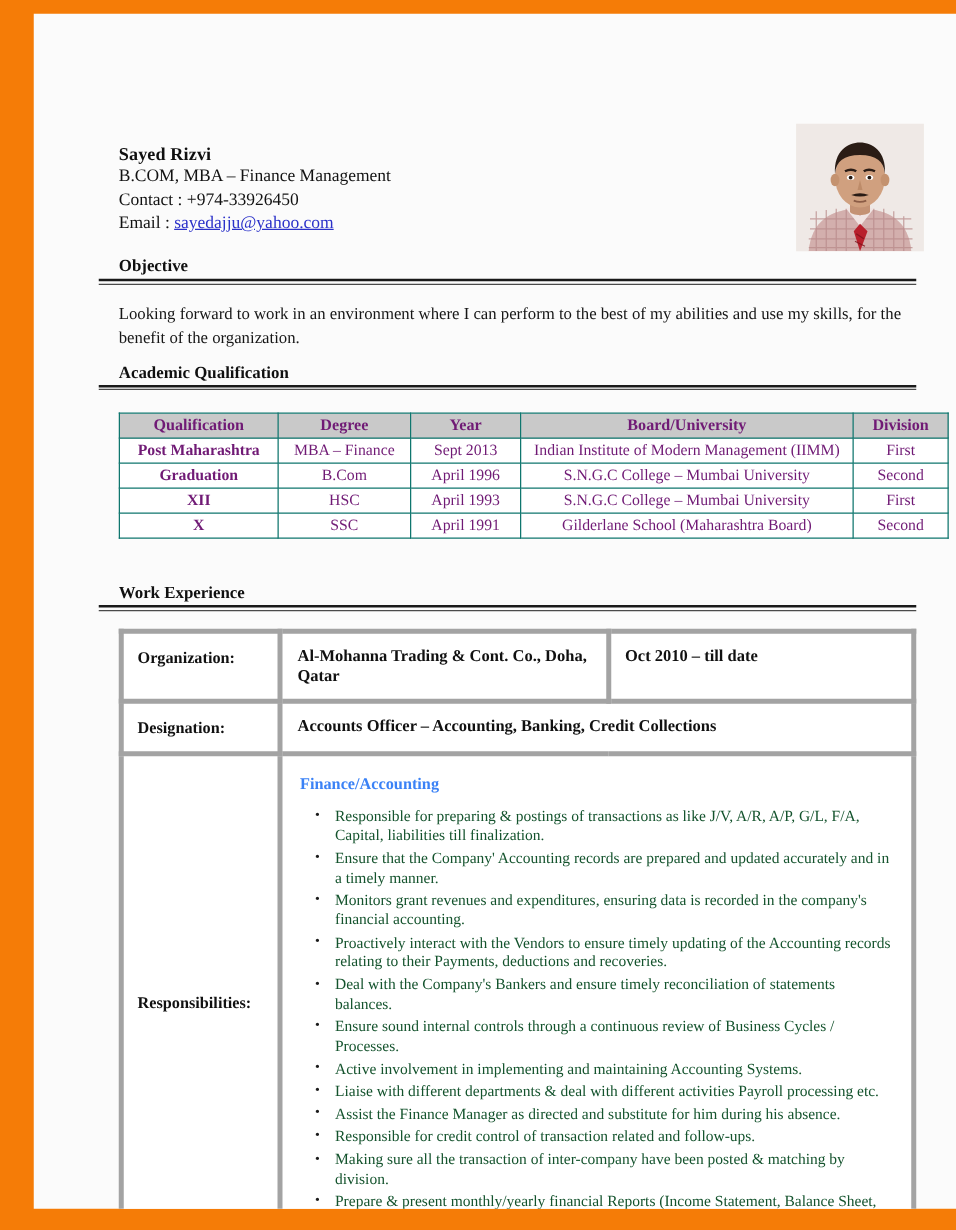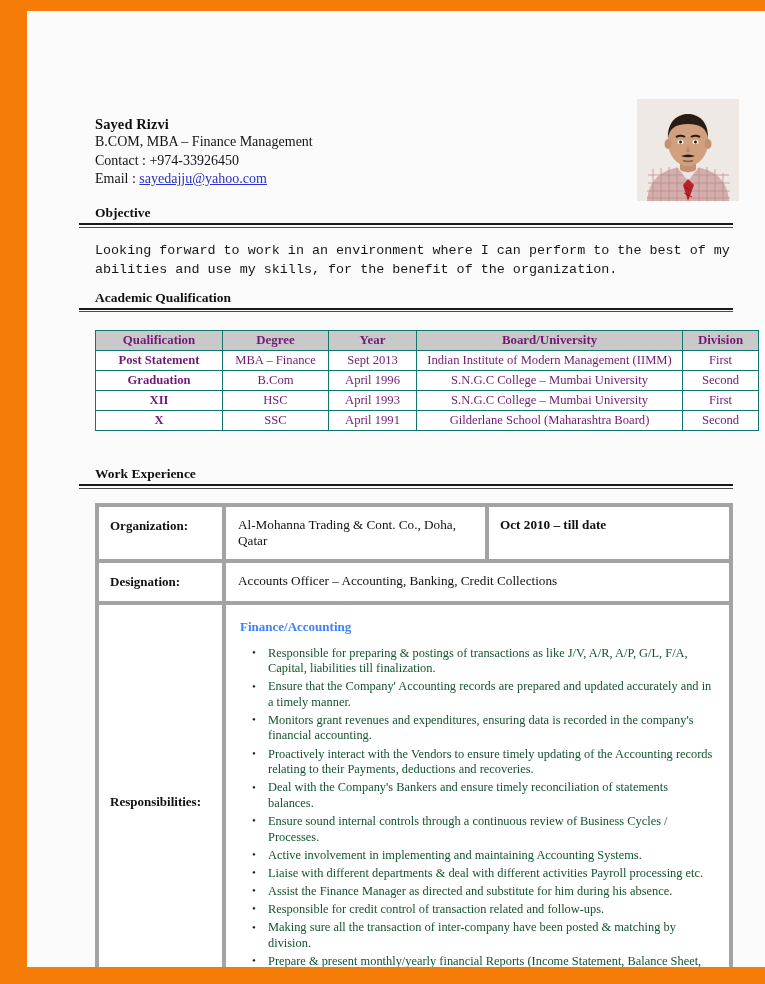--- a/index.html
+++ b/index.html
@@ -103,21 +103,20 @@
   }
 
   .para {
     margin-top: 13px;
     padding-left: 16px;
     padding-right: 2px;
     font-size: 13.4px;
     line-height: 19px;
     color: #161616;
     text-align: left;
-    font-family: Liberation Mono, monospace;
   }
 
   
   .acad-wrap {
     margin-top: 18px;
     padding-left: 16px;
   }
   table.acad {
     border-collapse: collapse;
     width: 638px;
@@ -179,21 +178,21 @@
     font-size: 13px;
     color: #111;
     padding: 11px 0 11px 11px;
     vertical-align: middle;
   }
   td.lbl.mid {
     vertical-align: middle;
     text-align: left;
   }
   td.val {
-    font-weight: normal;
+    font-weight: bold;
     font-size: 13.2px;
     color: #111;
     padding: 10px 0 10px 12px;
     vertical-align: middle;
   }
   td.date {
     width: 229px;
     font-weight: bold;
     font-size: 13.2px;
     color: #111;
@@ -323,21 +322,21 @@
             <tr>
               <th class="cw1">Qualification</th>
               <th class="cw2">Degree</th>
               <th class="cw3">Year</th>
               <th class="cw4">Board/University</th>
               <th class="cw5">Division</th>
             </tr>
           </thead>
           <tbody>
             <tr>
-              <td class="qual">Post Statement</td>
+              <td class="qual">Post Maharashtra</td>
               <td>MBA – Finance</td>
               <td>Sept 2013</td>
               <td>Indian Institute of Modern Management (IIMM)</td>
               <td>First</td>
             </tr>
             <tr>
               <td class="qual">Graduation</td>
               <td>B.Com</td>
               <td>April 1996</td>
               <td>S.N.G.C College – Mumbai University</td>

